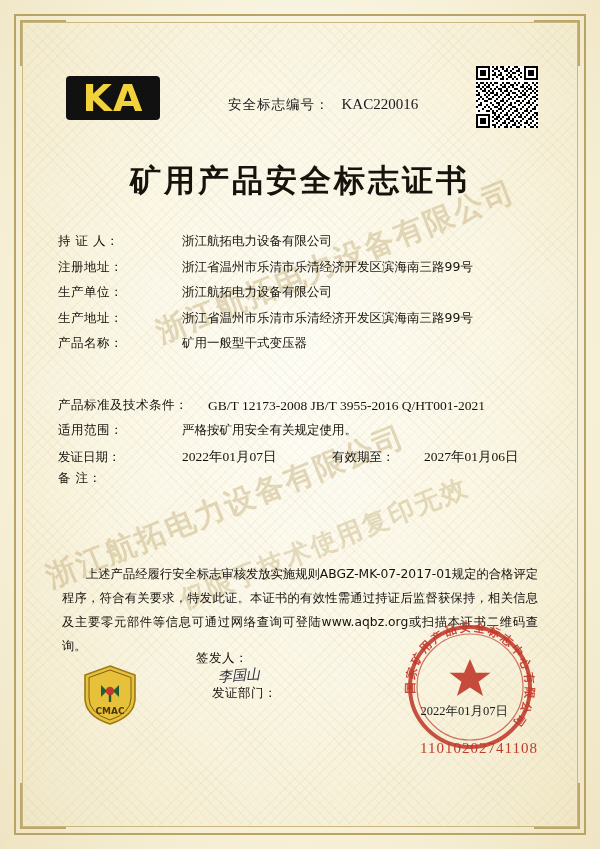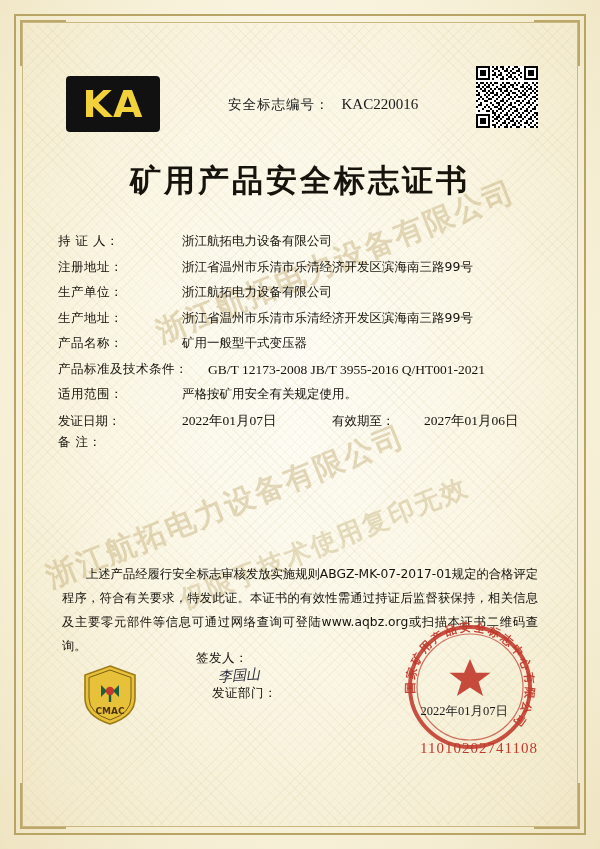--- a/index.html
+++ b/index.html
@@ -72,21 +72,21 @@
     letter-spacing: 2px;
   }
   .wm1 { left: 40px; top: 560px; }
   .wm2 { left: 150px; top: 315px; }
   .wm3 { left: 175px; top: 585px; font-size: 26px; color: rgba(183,158,96,0.34); }
 
   
   .ka-logo {
     position: absolute;
     left: 66px; top: 76px;
-    width: 94px; height: 56px;
+    width: 94px; height: 44px;
     background: #111111;
     border-radius: 4px;
     display: flex;
     align-items: center;
     justify-content: center;
   }
   .ka-logo span {
     color: #f2d23b;
     font-size: 38px;
     font-weight: bold;
@@ -142,21 +142,21 @@
     color: #15120c;
     font-family: "DejaVu Sans", sans-serif;
   }
   .field-label {
     width: 124px;
     flex: 0 0 124px;
     color: #15120c;
     letter-spacing: 0.5px;
     white-space: nowrap;
   }
-  .field-label.wide { width: 150px; flex-basis: 150px; }
+  .field-label.wide { width: 150px; flex-basis: 150px; margin-top: 36px; }
   .field-value {
     flex: 1;
     color: #15120c;
     white-space: nowrap;
     overflow: hidden;
   }
   .field-value.serif {
     font-family: "Liberation Serif", serif;
     font-size: 13.5px;
   }

